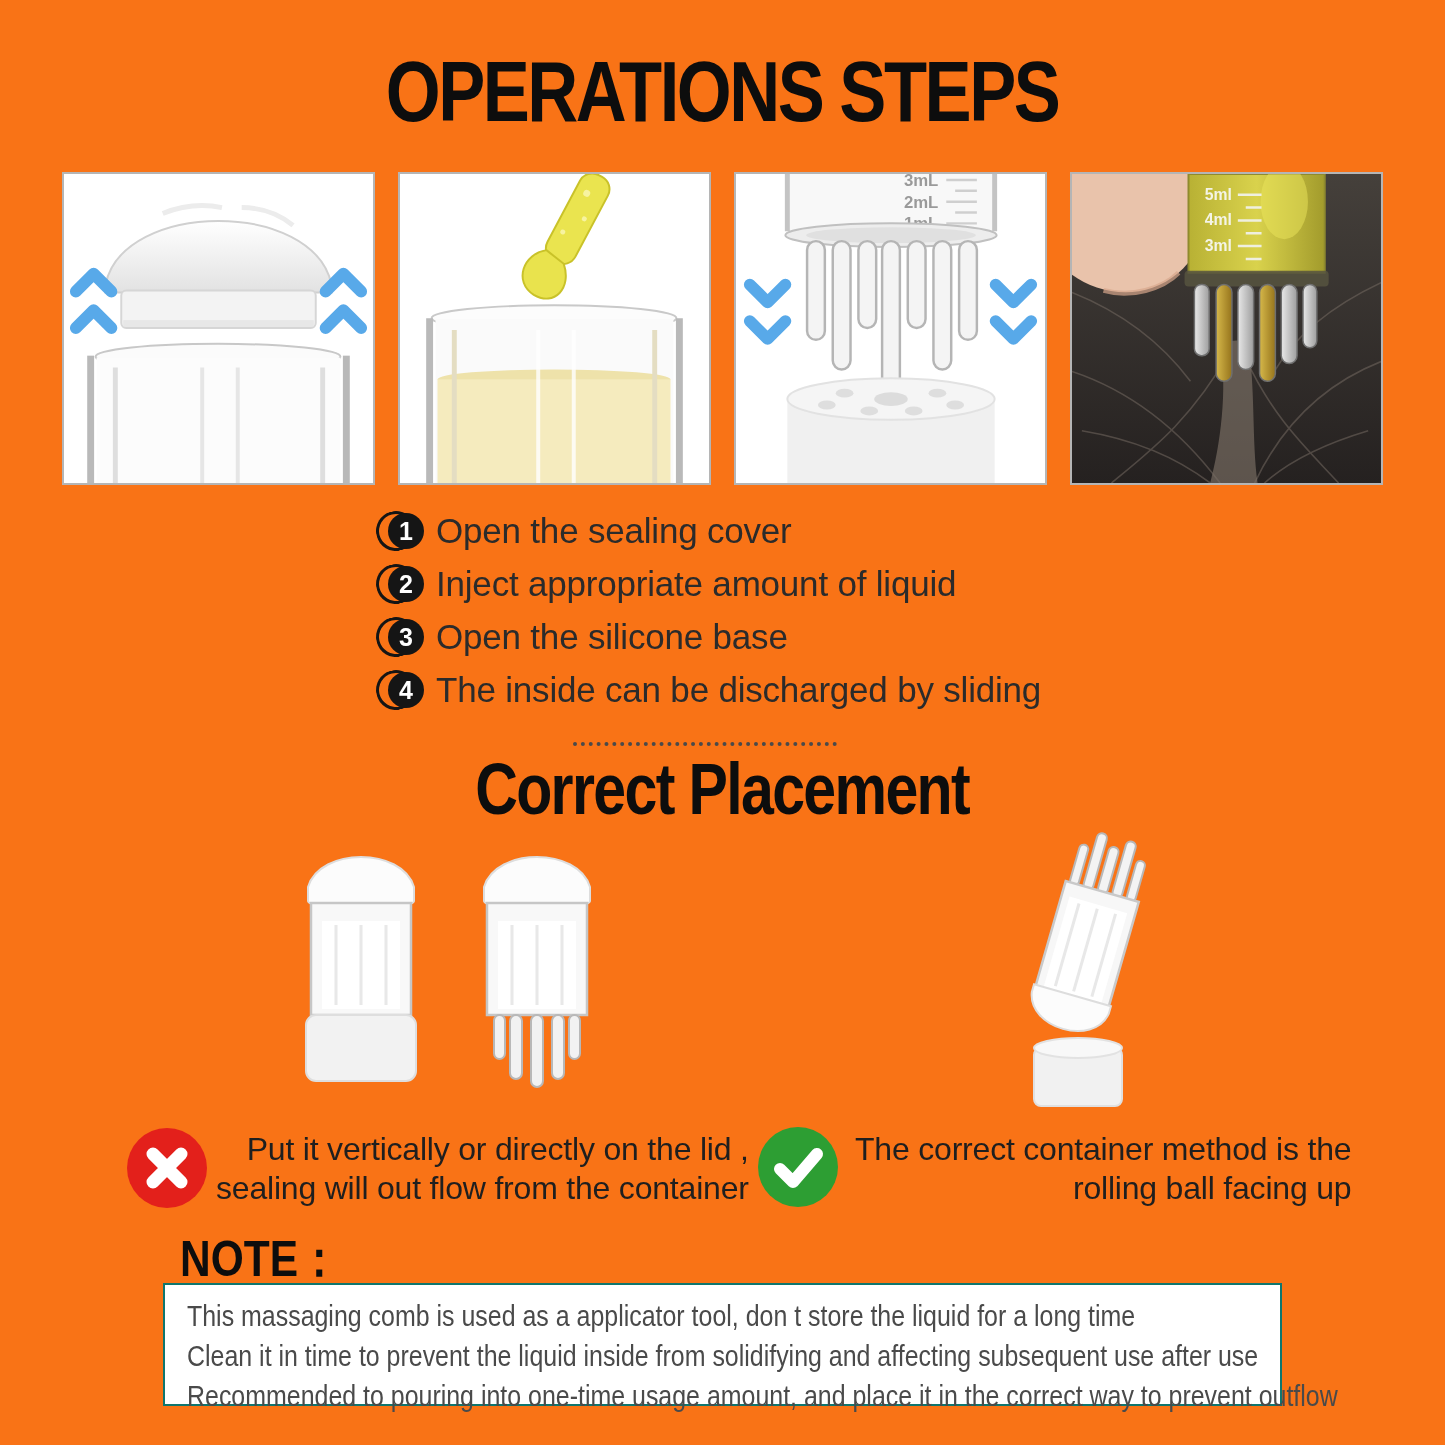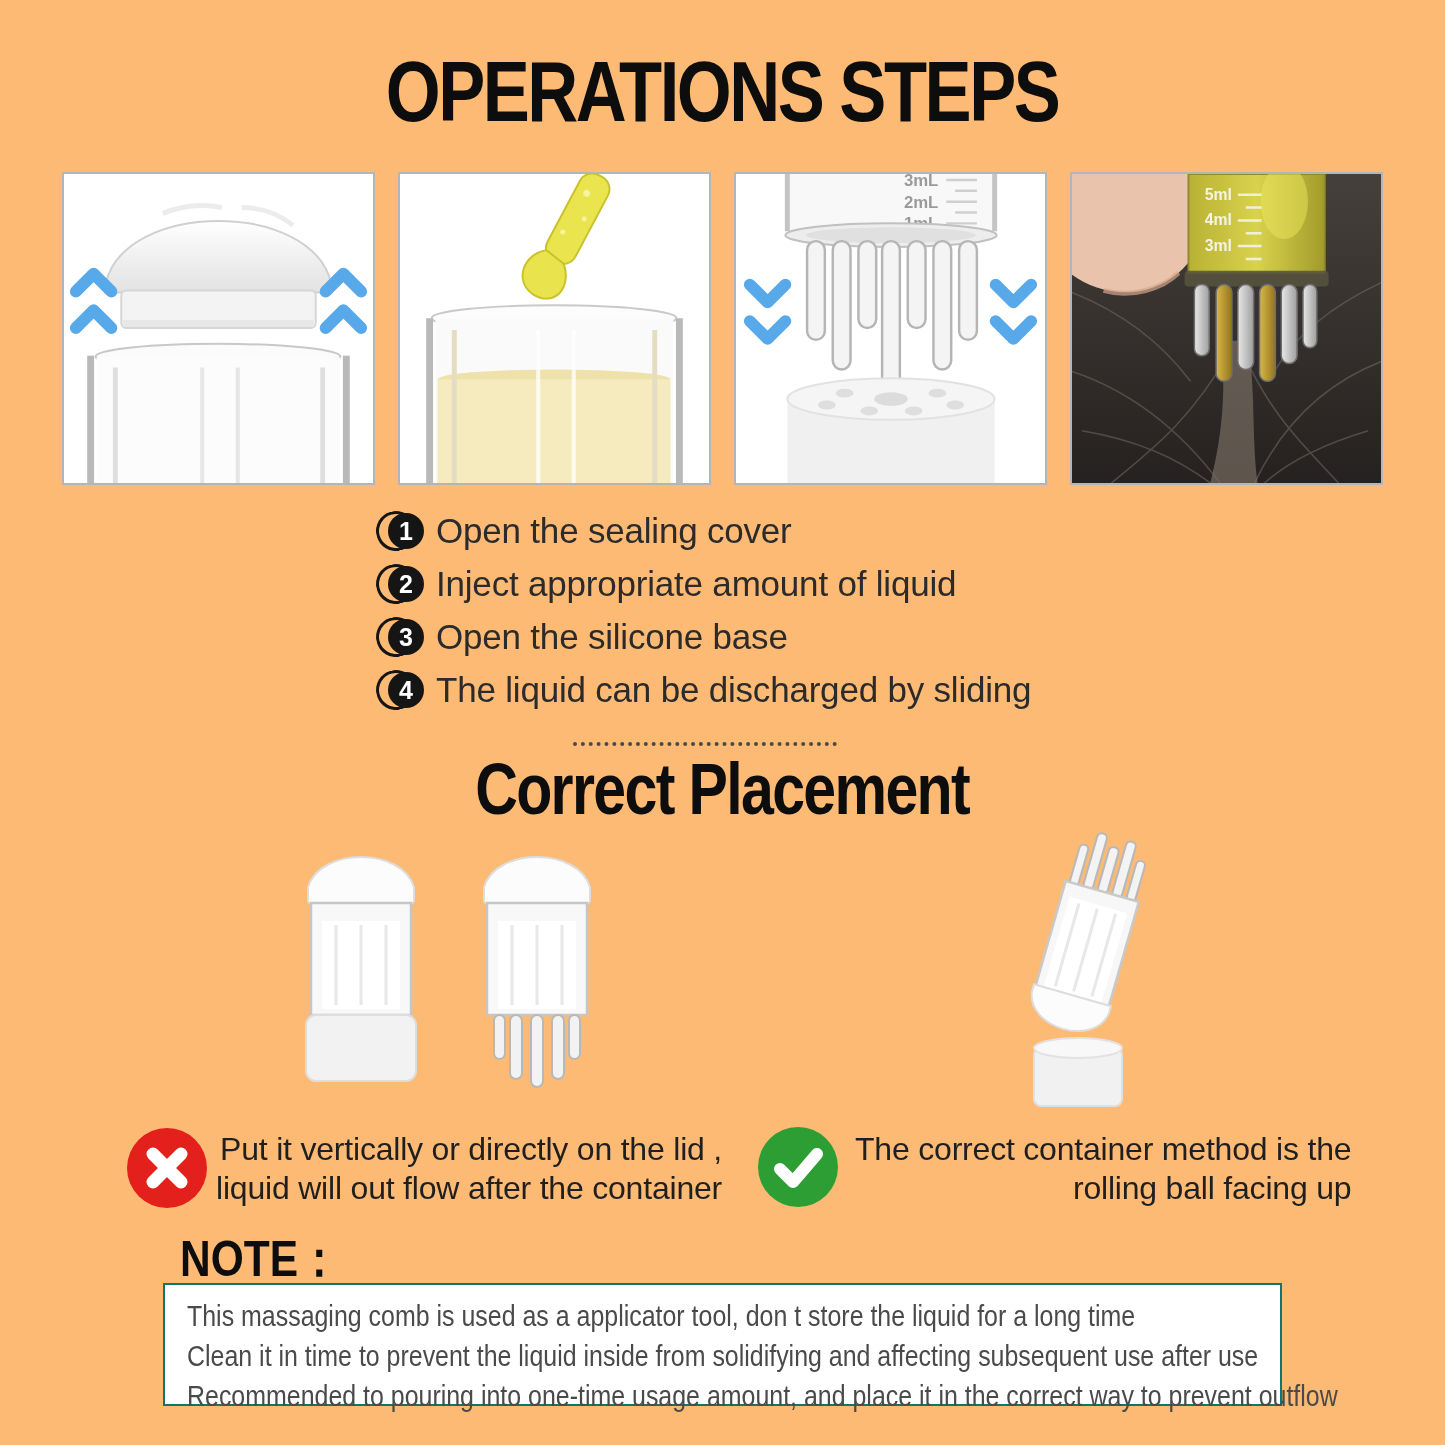--- a/index.html
+++ b/index.html
@@ -1,16 +1,16 @@
 <!DOCTYPE html>
 <html><head>
 <meta charset="utf-8">
 <style>
   html,body{margin:0;padding:0;background:#fff;}
-  .canvas{position:relative;width:1445px;height:1445px;background:#fdba74;overflow:hidden;
+  .canvas{position:relative;width:1445px;height:1445px;background:#f97316;overflow:hidden;
           font-family:"Liberation Sans",sans-serif;color:#222;}
   
   .main-title{position:absolute;top:42px;left:0;width:100%;text-align:center;}
   .main-title span{display:inline-block;font-size:86px;font-weight:bold;color:#0d0d0d;
                    letter-spacing:-3px;transform:scaleX(0.82);white-space:nowrap;}
   .section-title{position:absolute;top:748px;left:0;width:100%;text-align:center;}
   .section-title span{display:inline-block;font-size:72px;font-weight:bold;color:#0d0d0d;
                       letter-spacing:-2px;transform:scaleX(0.82);white-space:nowrap;}
   .dotted-divider{position:absolute;left:573px;top:742px;width:264px;height:0;
                   border-top:4px dotted #4a4a4a;}
@@ -227,21 +227,21 @@
           <span class="arc"></span>
           <span class="disc">3</span>
         </span>
       <span class="step-text">Open the silicone base</span>
     </div>
     <div class="step-row">
       <span class="step-badge">
           <span class="arc"></span>
           <span class="disc">4</span>
         </span>
-      <span class="step-text">The liquid can be discharged by sliding</span>
+      <span class="step-text">The inside can be discharged by sliding</span>
     </div>
   </div>
 
   <div class="dotted-divider"></div>
   <div class="section-title">
     <span>Correct Placement</span>
   </div>
 
   <div class="wrong-figure">
     <svg viewBox="0 0 320 245">
@@ -289,21 +289,21 @@
   </div>
 
   <div class="verdict-icon icon-wrong">
     <svg viewBox="0 0 80 80">
       <circle cx="40" cy="40" r="40" fill="#E3201B"></circle>
       <path d="M26,26 L54,54 M54,26 L26,54" stroke="#ffffff" stroke-width="13" stroke-linecap="round"></path>
     </svg>
   </div>
   <div class="verdict-text text-wrong">
     <div>Put it vertically or directly on the lid ,</div>
-    <div>liquid will out flow after the container</div>
+    <div>sealing will out flow from the container</div>
   </div>
 
   <div class="verdict-icon icon-correct">
     <svg viewBox="0 0 80 80">
       <circle cx="40" cy="40" r="40" fill="#2D9E33"></circle>
       <path d="M22,42 L35,55 L59,27" fill="none" stroke="#ffffff" stroke-width="12" stroke-linecap="round" stroke-linejoin="round"></path>
     </svg>
   </div>
   <div class="verdict-text text-correct">
     <div>The correct container method is the</div>

